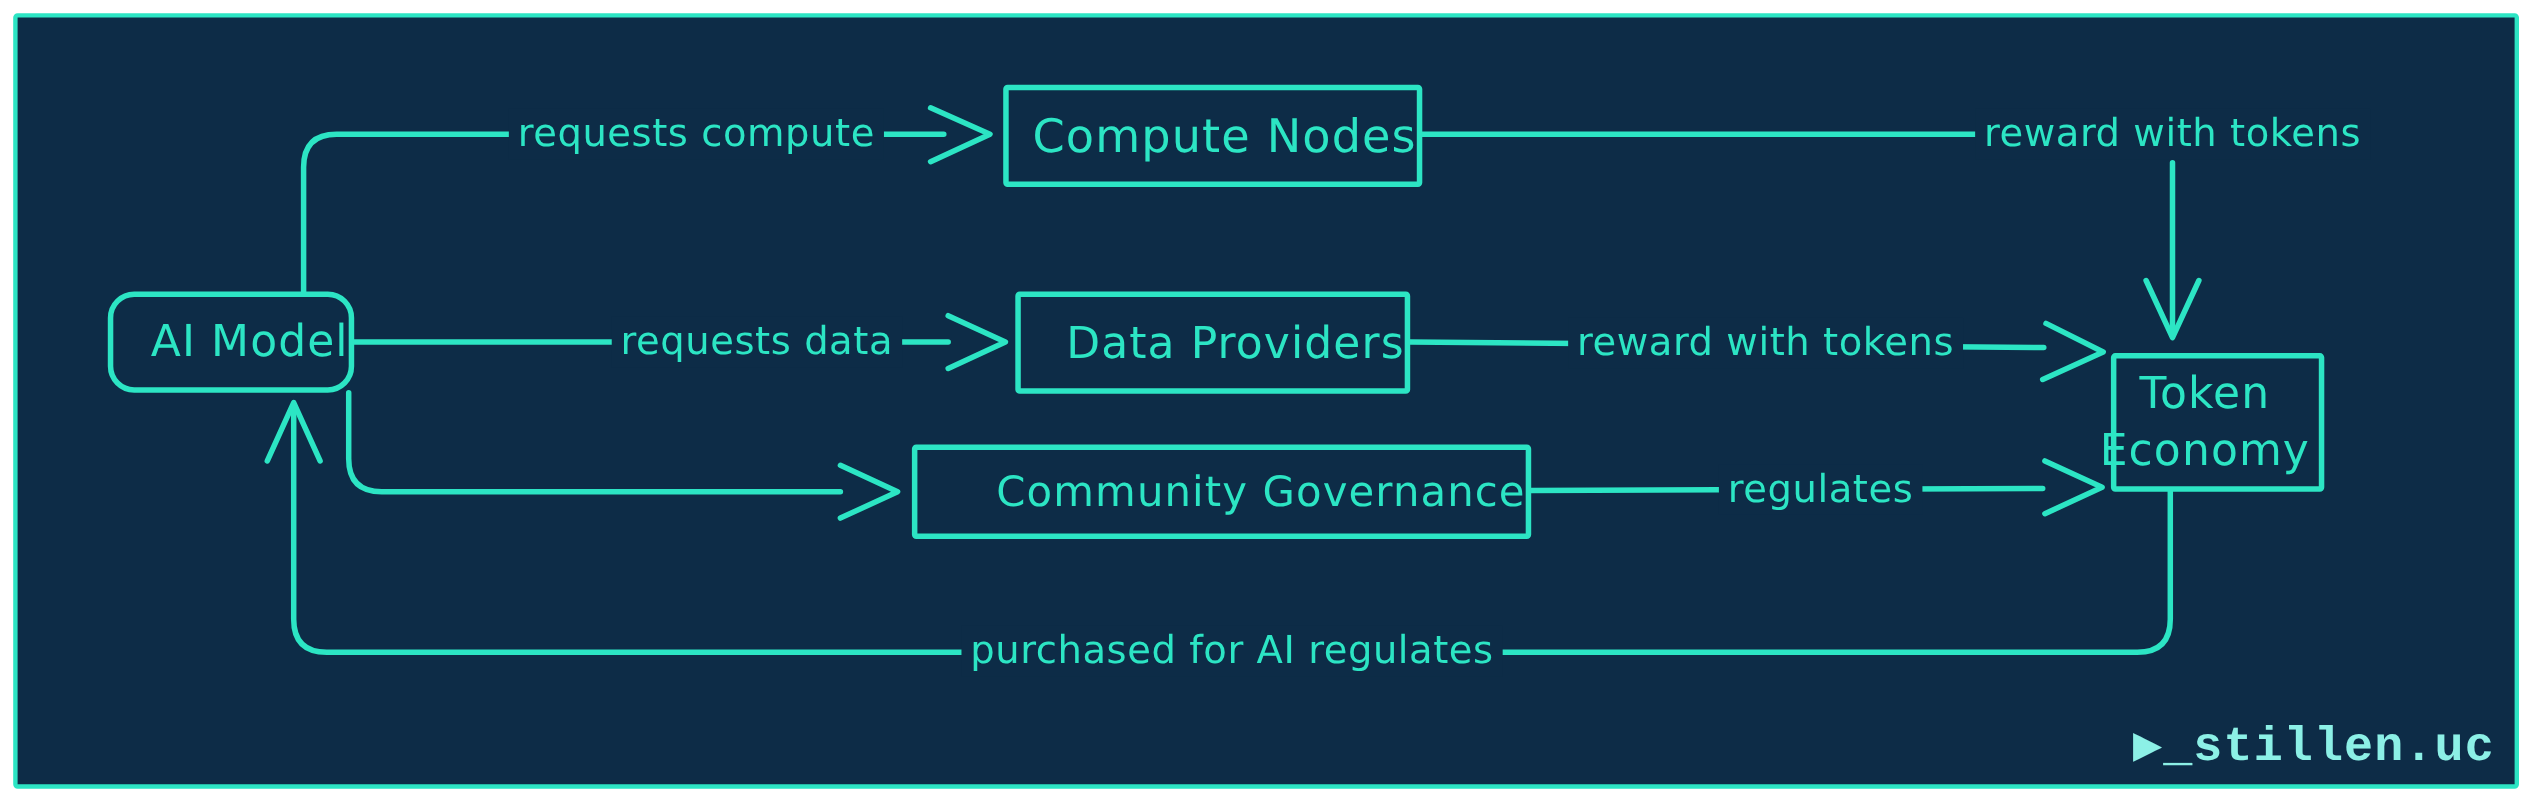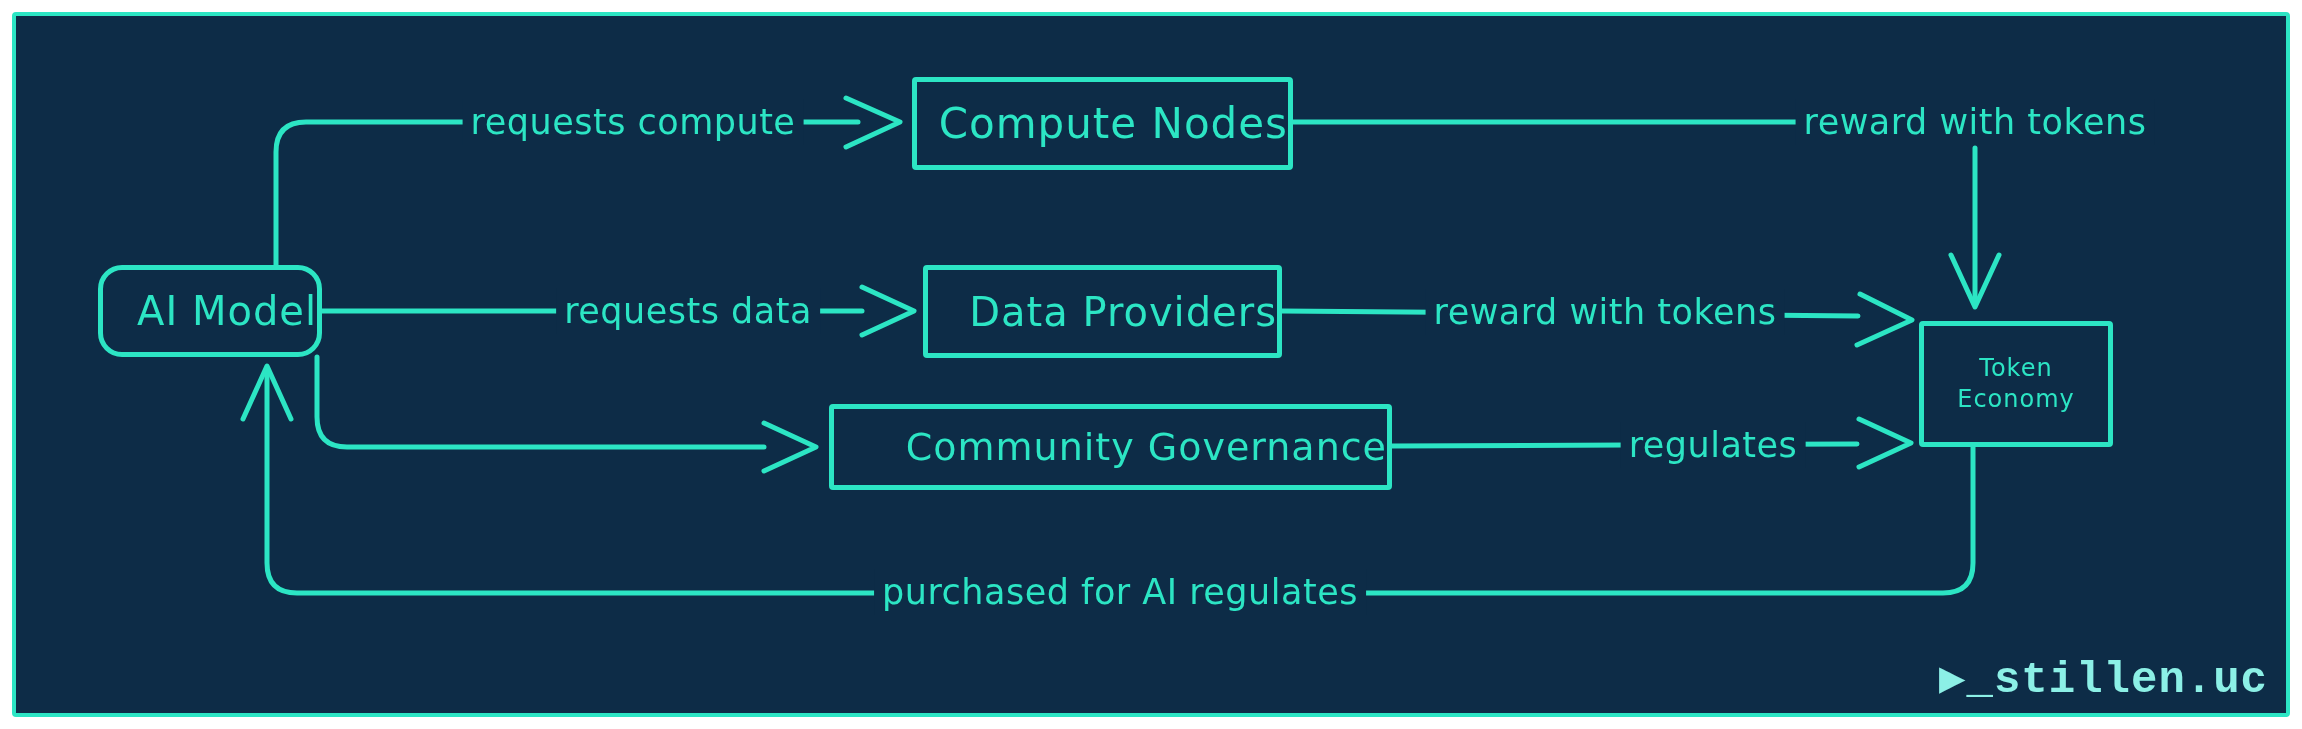--- a/index.html
+++ b/index.html
@@ -106,31 +106,31 @@
   </div>
 
   <div class="node" style="left:923px;top:265px;width:359px;height:93px;font-size:40px;">
     <span>Data Providers</span>
   </div>
 
   <div class="node" style="left:829px;top:404px;width:563px;height:86px;font-size:38px;">
     <span>Community Governance</span>
   </div>
 
-  <div class="node" style="left:1919px;top:321px;width:194px;height:126px;font-size:24px;line-height:1.3;padding:0 8px;">
+  <div class="node" style="left:1919px;top:321px;width:194px;height:126px;font-size:40px;line-height:1.3;padding:0 8px;">
     <span>Token Economy</span>
   </div>
 
   <div class="edge-label" style="left:633px;top:122px;">requests compute</div>
 
   <div class="edge-label" style="left:664px;top:311px;margin-left:24px;">requests data</div>
 
   <div class="edge-label" style="left:1975px;top:122px;">reward with tokens</div>
 
   <div class="edge-label" style="left:1605px;top:312px;">reward with tokens</div>
 
-  <div class="edge-label" style="left:1713px;top:445px;">regulates</div>
+  <div class="edge-label" style="left:1655px;top:445px;">regulates</div>
 
   <div class="edge-label" style="left:1120px;top:592px;">purchased for AI regulates</div>
 
   <div class="watermark">▶_stillen.uc</div>
 
 </div>
 
 </body></html>

